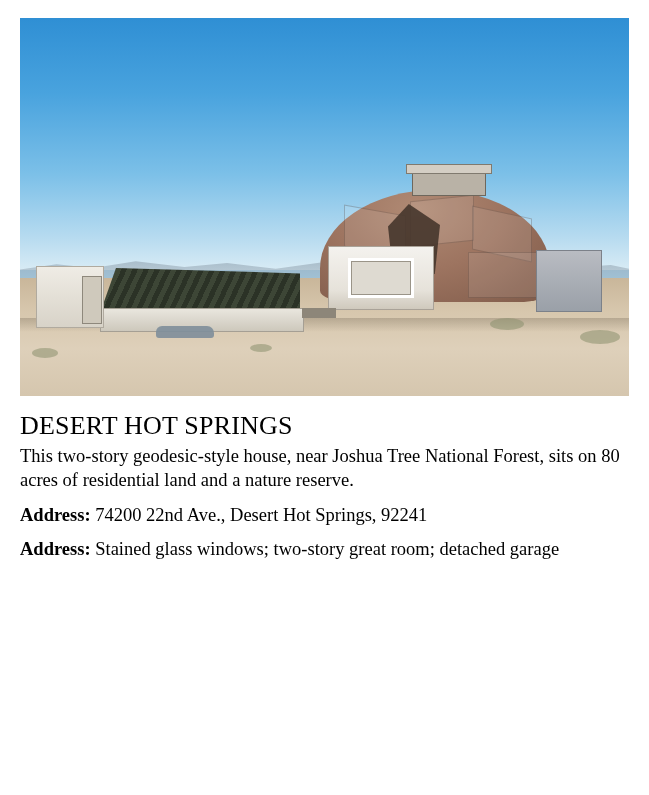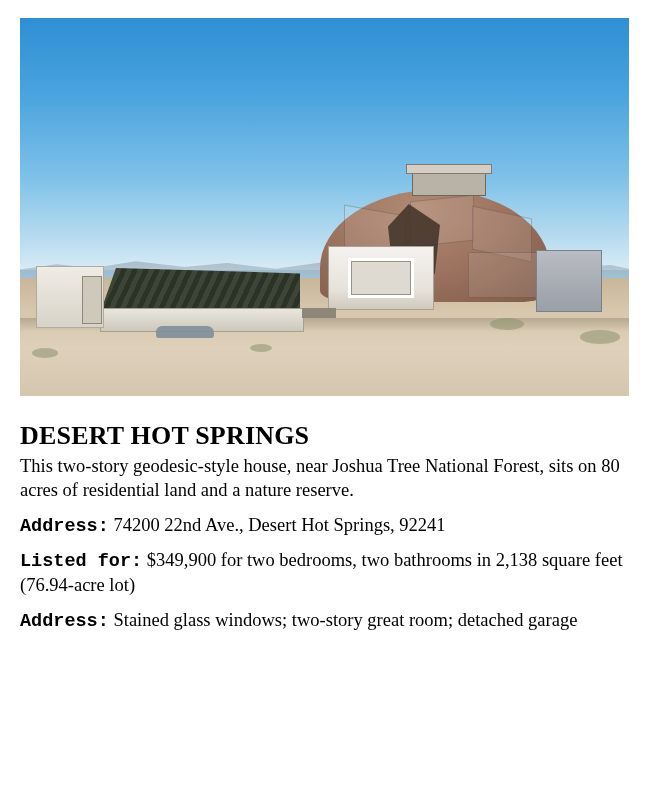--- a/index.html
+++ b/index.html
@@ -190,35 +190,34 @@
     left: 282px;
     top: 290px;
     width: 34px;
     height: 10px;
     background: #8d8679;
   }
 
   
   .headline {
     font-family: "Liberation Serif", serif;
-    font-weight: bold;
+    font-weight: normal;
     font-size: 26px;
     letter-spacing: .2px;
-    margin: 26px 0 6px 0;
+    margin: 16px 0 6px 0;
     line-height: 1.05;
   }
   .body-text {
     font-size: 18.5px;
     line-height: 1.28;
     margin: 0 0 11px 0;
     text-align: left;
   }
   .body-text .lbl {
     font-weight: bold;
-    font-family: Liberation Mono, monospace;
   }
   .intro {
   }
 </style>
 </head>
 <body>
 
 <div class="page">
 
   <div class="photo">
@@ -256,22 +255,19 @@
   </div>
 
   <h1 class="headline">DESERT HOT SPRINGS</h1>
 
   <p class="body-text intro">This two-story geodesic-style house, near Joshua Tree National Forest, sits on 80 acres of residential land and a nature reserve.</p>
 
   <p class="body-text">
     <span class="lbl">Address:</span><span> 74200 22nd Ave., Desert Hot Springs, 92241</span>
   </p>
 
-  <p class="body-text">
-    <span class="lbl">Listed for:</span><span> $349,900 for two bedrooms, two bathrooms in 2,138 square feet (76.94-acre lot)</span>
-  </p>
 
   <p class="body-text">
     <span class="lbl">Address:</span><span> Stained glass windows; two-story great room; detached garage</span>
   </p>
 
 
 </div>
 
 </body></html>

